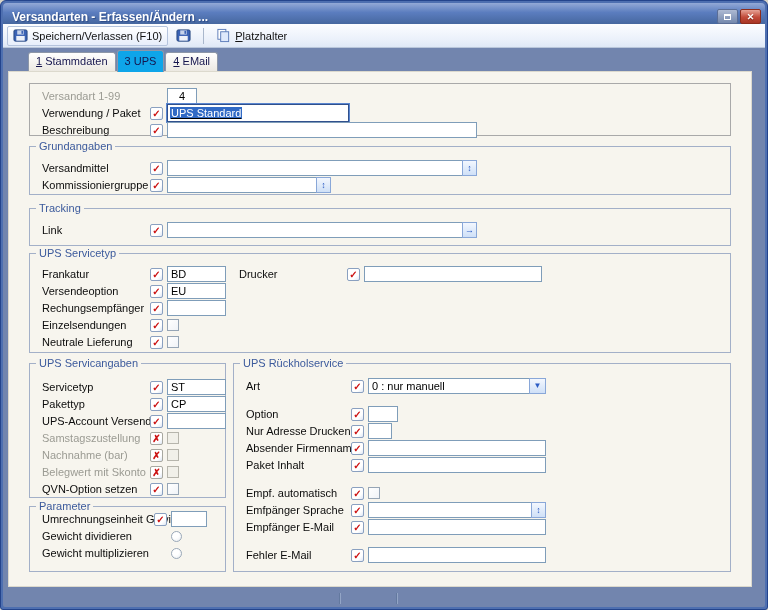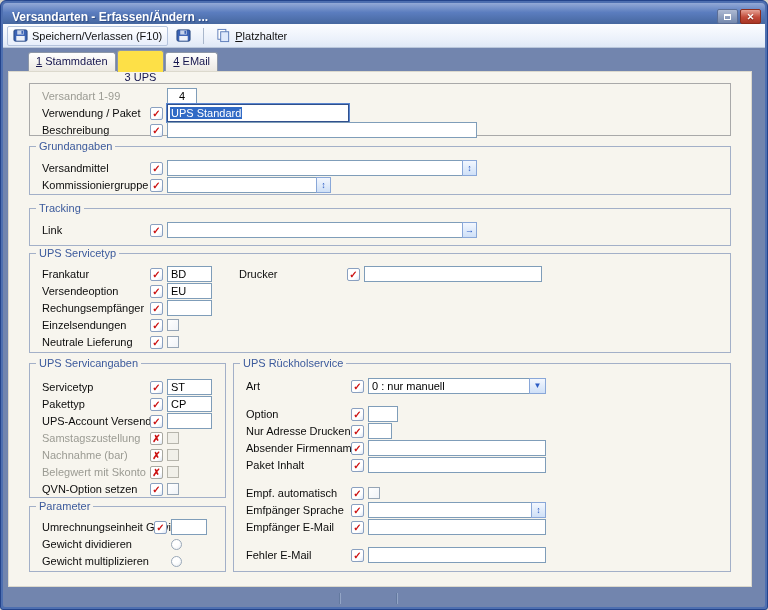--- a/index.html
+++ b/index.html
@@ -64,22 +64,22 @@
   
   .tabs { position:absolute; left:25px; top:1px; height:22px; display:flex; align-items:flex-end; z-index:3; }
   .tab {
     height:19px; padding:2px 7px 0 7px; margin-right:1px;
     font-size:11px; color:#15154d; white-space:nowrap;
     background:linear-gradient(to bottom,#ffffff 0%,#ece9e2 100%);
     border:1px solid #8d97a8; border-bottom:none;
     border-radius:3px 3px 0 0; cursor:default;
   }
   .tab.active {
-    height:22px; padding-top:20px;
-    background:#fde047; position:relative; z-index:4;
+    height:22px; padding-top:4px;
+    background:#0ea5e9; position:relative; z-index:4;
     margin-bottom:-1px;
   }
 
   
   .page {
     position:absolute; left:5px; top:23px; width:744px; height:516px;
     background:#f7f5ee; border:1px solid #dcd9cd; z-index:2;
   }
 
   
@@ -110,39 +110,39 @@
     color:#cc1111; font-weight:bold; cursor:default;
   }
   .ckicon.off { border-color:#a8a8a0; }
 
   
   .txt {
     height:16px; border:1px solid #7f9db9; background:#fff;
     font-family:"Liberation Sans",sans-serif; font-size:11px; color:#000;
     padding:0 3px;
   }
-  .f-24{width:24px;} .f-30{width:30px;} .f-36{width:36px;} .f-45{width:45px;}
+  .f-24{width:24px;} .f-30{width:30px;} .f-36{width:36px;} .f-45{width:59px;}
   .f-178{width:178px;} .f-310{width:310px;}
   .c-4{width:30px; text-align:center;}
 
   
   .combo { display:flex; height:16px; }
   .combo .txt { border-right:none; flex:1; }
   .sidebtn {
     width:15px; height:16px; flex:0 0 15px;
     border:1px solid #89a7d8; background:linear-gradient(to bottom,#f3f7fe,#cfe0f7);
     color:#2b5cc4; font-size:9px; line-height:14px; text-align:center; cursor:default;
   }
   .combo.w310 { width:310px; } .combo.w178 { width:178px; } .combo.w44 { width:44px; }
   .sidebtn.drop { width:17px; flex-basis:17px; font-size:8px; }
 
   
   .txtfocus {
     width:182px; height:18px; border:1px solid #30508c; outline:1px solid #5a86d0;
-    background:#fff; display:flex; align-items:center; padding:0 2px;
+    background:#fff; display:flex; align-items:center; padding:0 2px;text-decoration:underline;
   }
   .txtfocus .sel { background:#316ac5; color:#fff; font-size:11px; padding:0 1px; white-space:nowrap; }
 
   
   .cb {
     width:12px; height:12px; border:1px solid #96a5b5; background:linear-gradient(135deg,#fff, #f0f3f7);
     flex:0 0 12px; cursor:default;
   }
   .cb.dis { background:#f1f0e9; border-color:#b6b5ac; }
   .radio {
@@ -329,21 +329,21 @@
           <span class="ckicon off">✗</span>
           <span class="cb dis"></span>
         </div>
         <div class="row">
           <span class="lbl">QVN-Option setzen</span>
           <span class="ckicon">✓</span>
           <span class="cb"></span>
         </div>
       </div>
 
-      <div class="gbox" style="left:20px; top:434px; width:197px; height:66px; padding-top:12px;">
+      <div class="gbox" style="left:20px; top:434px; width:197px; height:66px; padding-top:4px;">
         <span class="legend">Parameter</span>
         <div class="row">
           <span class="lbl w112">Umrechnungseinheit Gewicht</span>
           <span class="ckicon">✓</span>
           <input class="txt f-36" value="" style="">
         </div>
         <div class="row">
           <span class="lbl w112">Gewicht dividieren</span>
           <span class="ckspace"></span>
           <span class="radio"></span>

